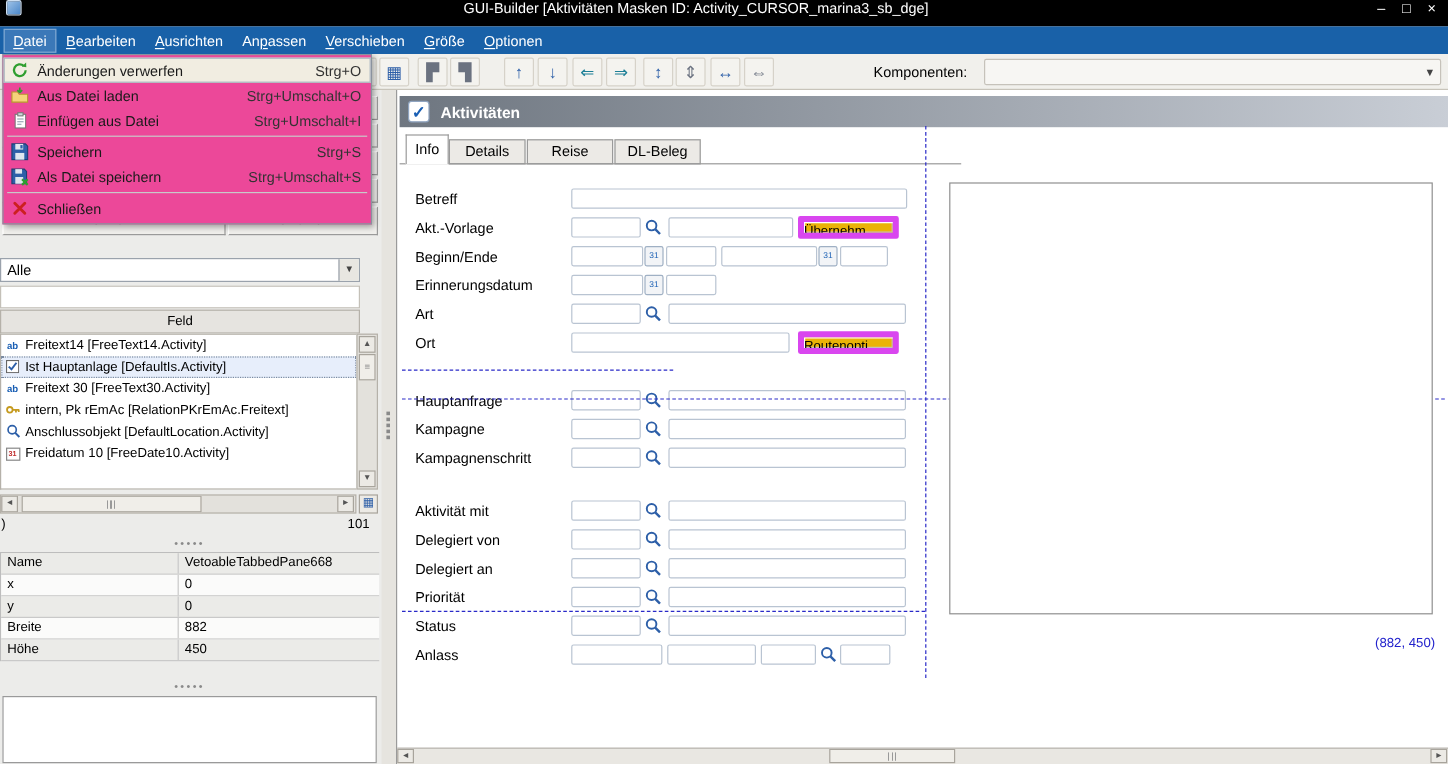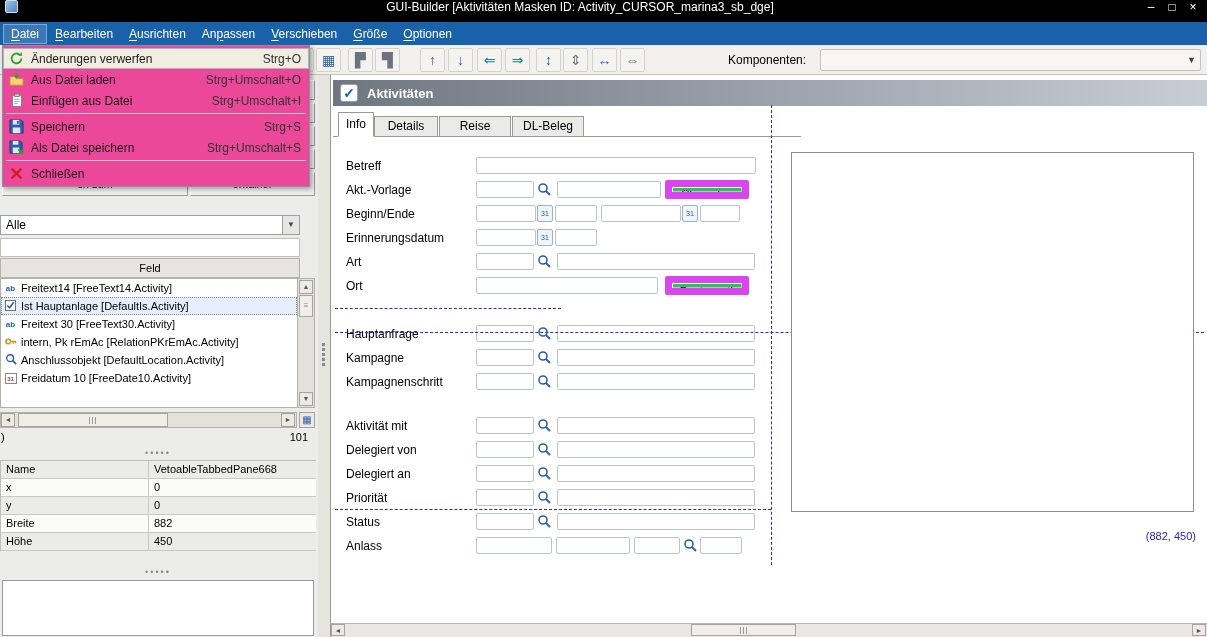--- a/index.html
+++ b/index.html
@@ -66,21 +66,21 @@
   .form-header{position:absolute;left:2px;top:5px;width:875px;height:26px;background:linear-gradient(to right,#6e7680,#c9ced6);color:#fff;display:flex;align-items:center;font-size:13px;font-weight:bold}
   .fh-icon{width:18px;height:18px;background:#fff;border-radius:3px;margin:0 9px 0 7px;color:#1a5fb4;text-align:center;line-height:16px;font-size:14px;border:1px solid #8fa4c0;flex:none}
   .tabline{position:absolute;left:2px;top:61px;width:468px;height:1px;background:#9a9a9a}
   .tab{position:absolute;top:41px;height:21px;background:#eceae6;border:1px solid #9a9a9a;text-align:center;line-height:19px;font-size:12px}
   .tab.sel{top:37px;height:25px;background:#fff;line-height:23px;border-bottom:1px solid #fff;z-index:2}
   .frow{position:absolute;left:0;width:470px;height:22px}
   .flabel{position:absolute;left:15px;top:0;line-height:22px;font-size:12px;white-space:nowrap}
   .fin{position:absolute;top:2px;height:17px;background:#fff;border:1px solid #b9c4d2;border-radius:2px;font-size:11px;padding:0 3px}
   .calbtn{position:absolute;top:2px;width:16px;height:17px;background:#f2f4f7;border:1px solid #9fb0c4;font-size:7px;color:#1a5fb4;text-align:center;line-height:15px;border-radius:2px}
   .magbtn{position:absolute;top:3px;width:15px;height:16px}
-  .fbtn{position:absolute;top:1px;height:19px;background:#22c55e;border:7px solid #d946ef;border-radius:2px;font-size:11px;text-align:right;line-height:17px;box-shadow:inset 1px 1px 0 #fff,inset -1px -1px 0 #c5c2bb;white-space:nowrap;overflow:hidden}
+  .fbtn{position:absolute;top:1px;height:19px;background:#eab308;border:5px solid #d946ef;border-radius:2px;font-size:11px;text-align:left;line-height:17px;box-shadow:inset 1px 1px 0 #fff,inset -1px -1px 0 #c5c2bb;white-space:nowrap;overflow:hidden}
   .guide-h{position:absolute;height:0;border-top:1px dashed #2a2ac8}
   .guide-v{position:absolute;width:0;border-left:1px dashed #2a2ac8}
   .canvas-panel{position:absolute;left:460px;top:77px;width:403px;height:360px;background:#fff;border:1px solid #8f8f8f}
   .size-label{position:absolute;left:760px;top:455px;width:105px;text-align:right;color:#2222cc;font-size:11px}
   .dsb{position:absolute;left:0;top:548px;width:877px;height:14px;background:#e9e7e2;border-top:1px solid #b8b5ae}
   .dsb .sbb{top:0;height:12px;line-height:11px}
   .grip{position:absolute;top:3px;width:9px;height:7px;background:repeating-linear-gradient(90deg,#999 0 1px,transparent 1px 3px)}
 </style>
 </head>
 <body>
@@ -155,21 +155,21 @@
       </div>
       <div class="fl-row">
         <span class="fl-ico" style="color:#1a5fb4">ab</span>
         <span>Freitext 30 [FreeText30.Activity]</span>
       </div>
       <div class="fl-row">
         <span class="fl-ico"><svg width="13" height="13" viewBox="0 0 14 14">
               <circle cx="4.5" cy="7" r="2.5" fill="none" stroke="#c59a1e" stroke-width="1.6"></circle>
               <path d="M7 7h6M10 7v2.5M12.5 7v2" stroke="#c59a1e" stroke-width="1.6" fill="none"></path>
             </svg></span>
-        <span>intern, Pk rEmAc [RelationPKrEmAc.Activity]</span>
+        <span>intern, Pk rEmAc [RelationPKrEmAc.Freitext]</span>
       </div>
       <div class="fl-row">
         <span class="fl-ico"><svg width="12" height="12" viewBox="0 0 14 14">
               <circle cx="6" cy="6" r="4" fill="none" stroke="#2d5fa8" stroke-width="1.6"></circle>
               <path d="M9 9 L13 13" stroke="#2d5fa8" stroke-width="2"></path>
             </svg></span>
         <span>Anschlussobjekt [DefaultLocation.Activity]</span>
       </div>
       <div class="fl-row">
         <span class="fl-ico"><span style="display:inline-block;width:12px;height:11px;border:1px solid #888;background:#fff;font-size:6px;line-height:10px;color:#c03030;font-weight:bold">31</span></span>

